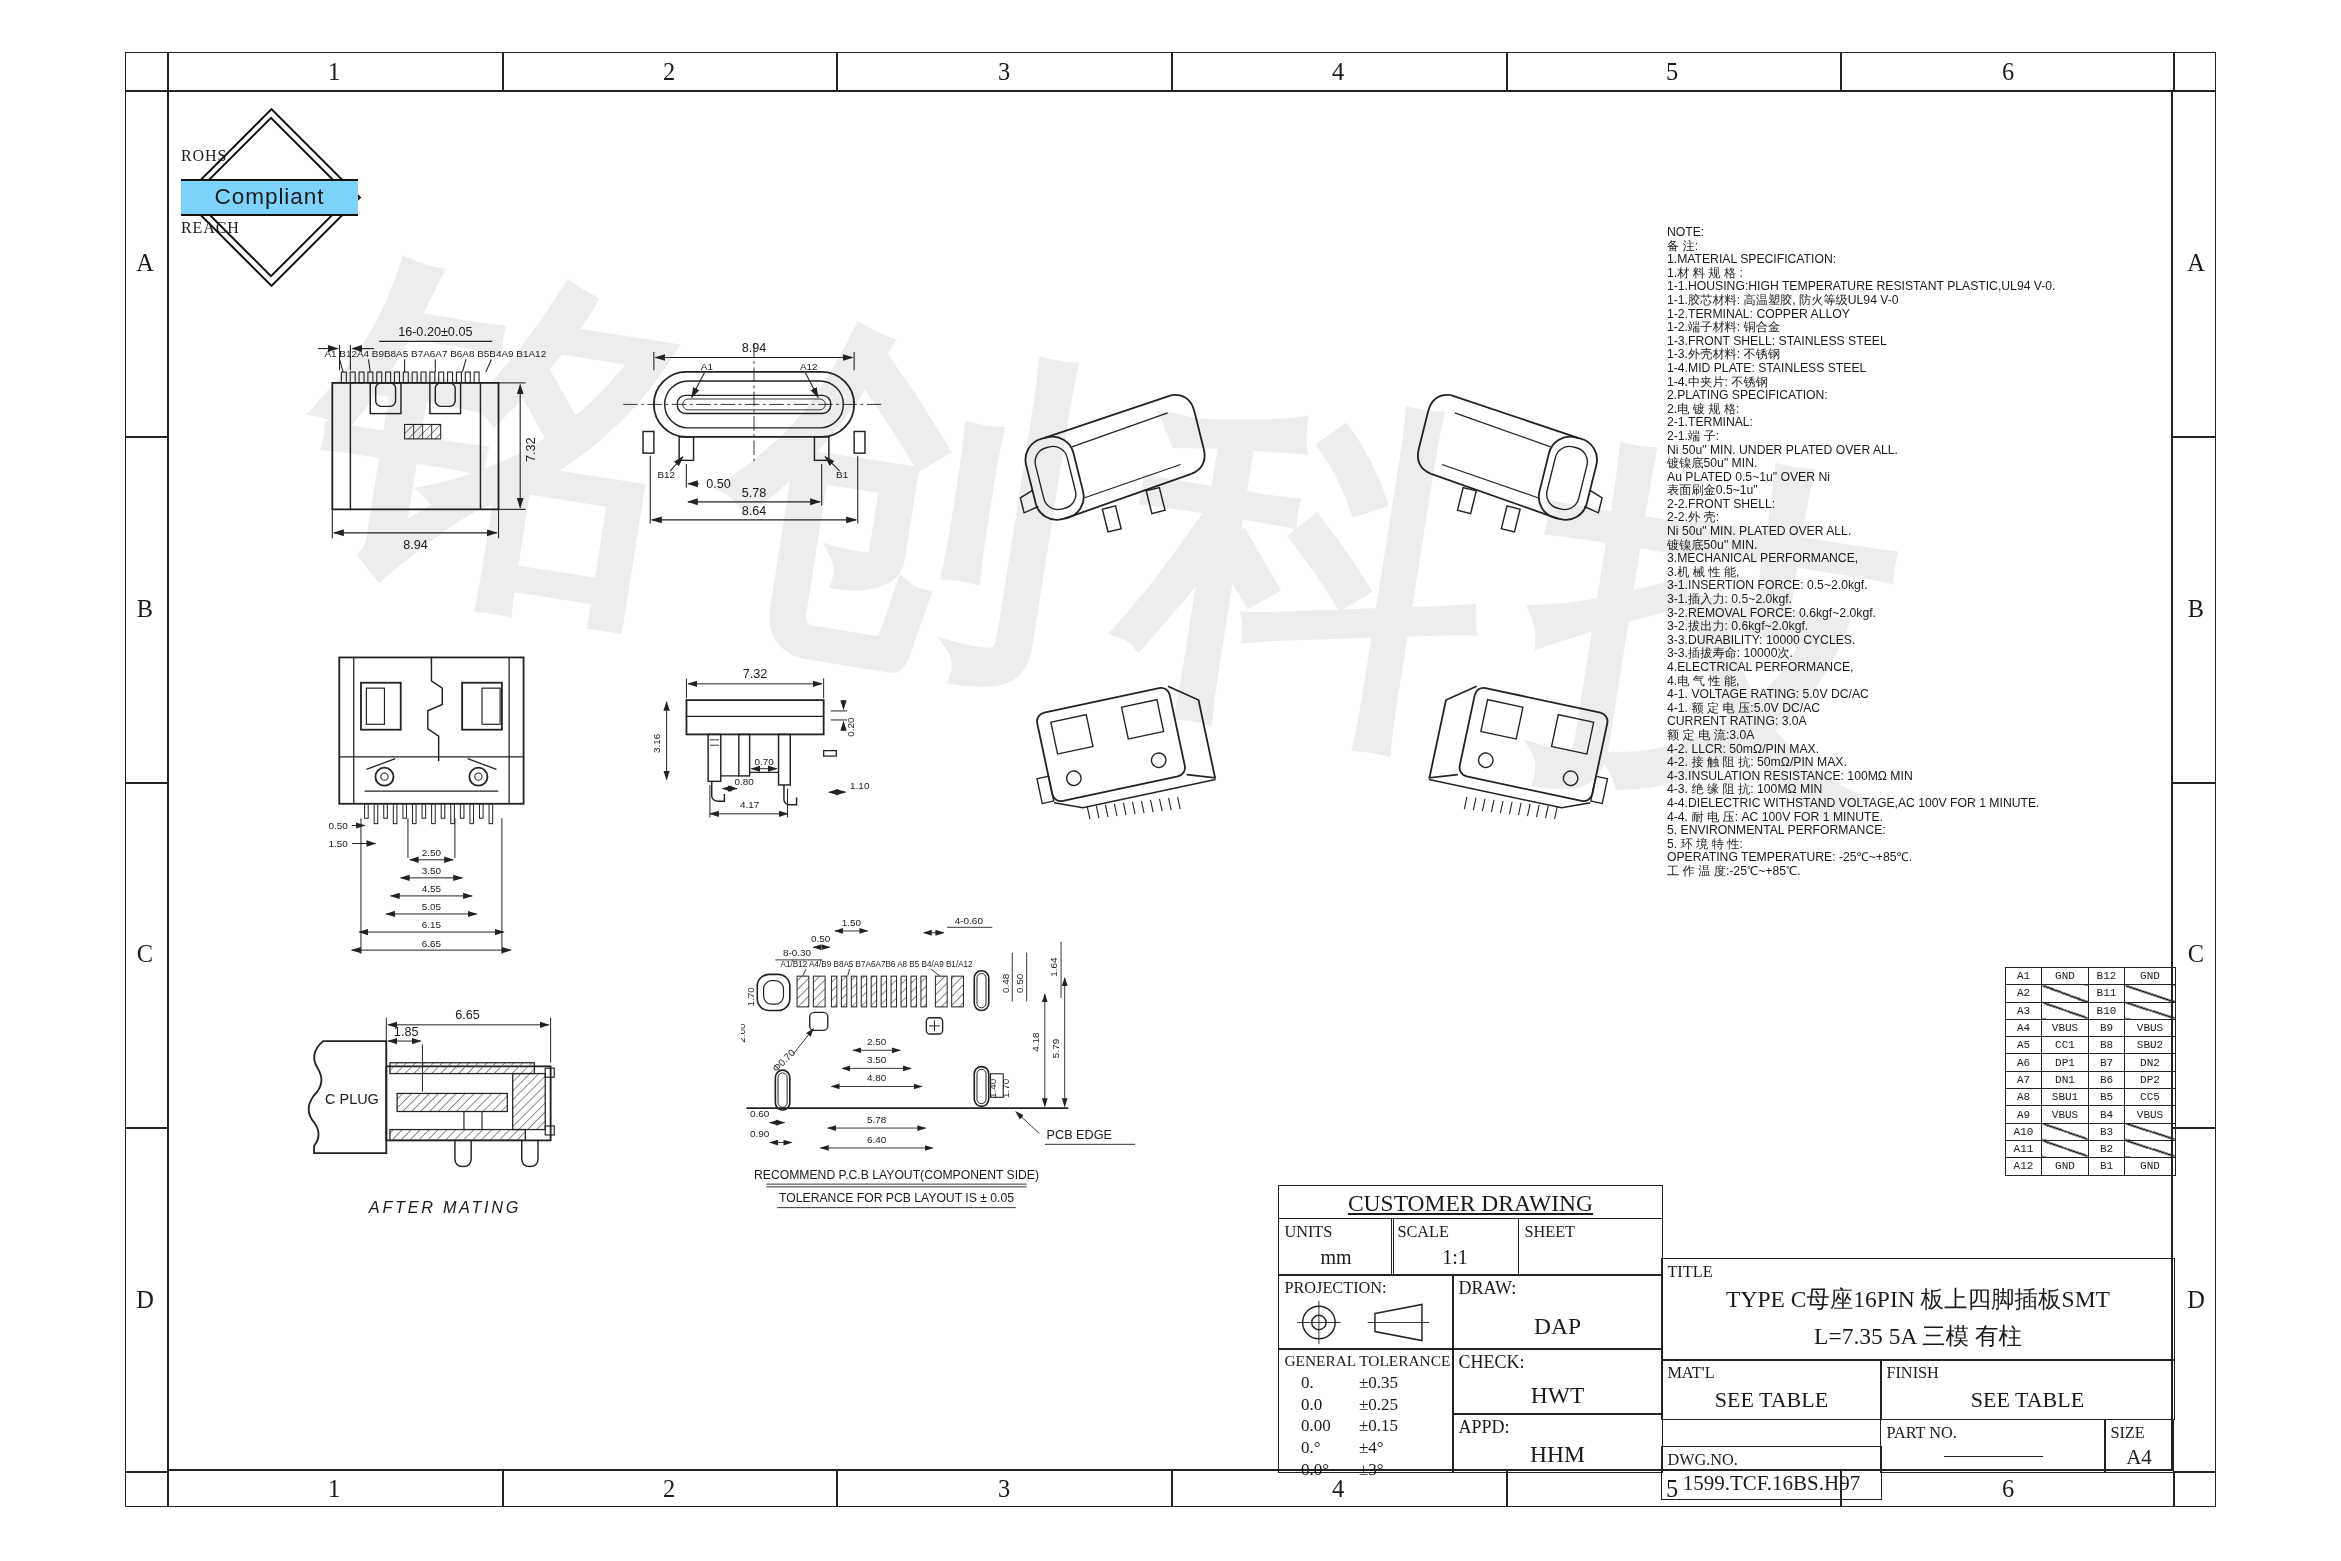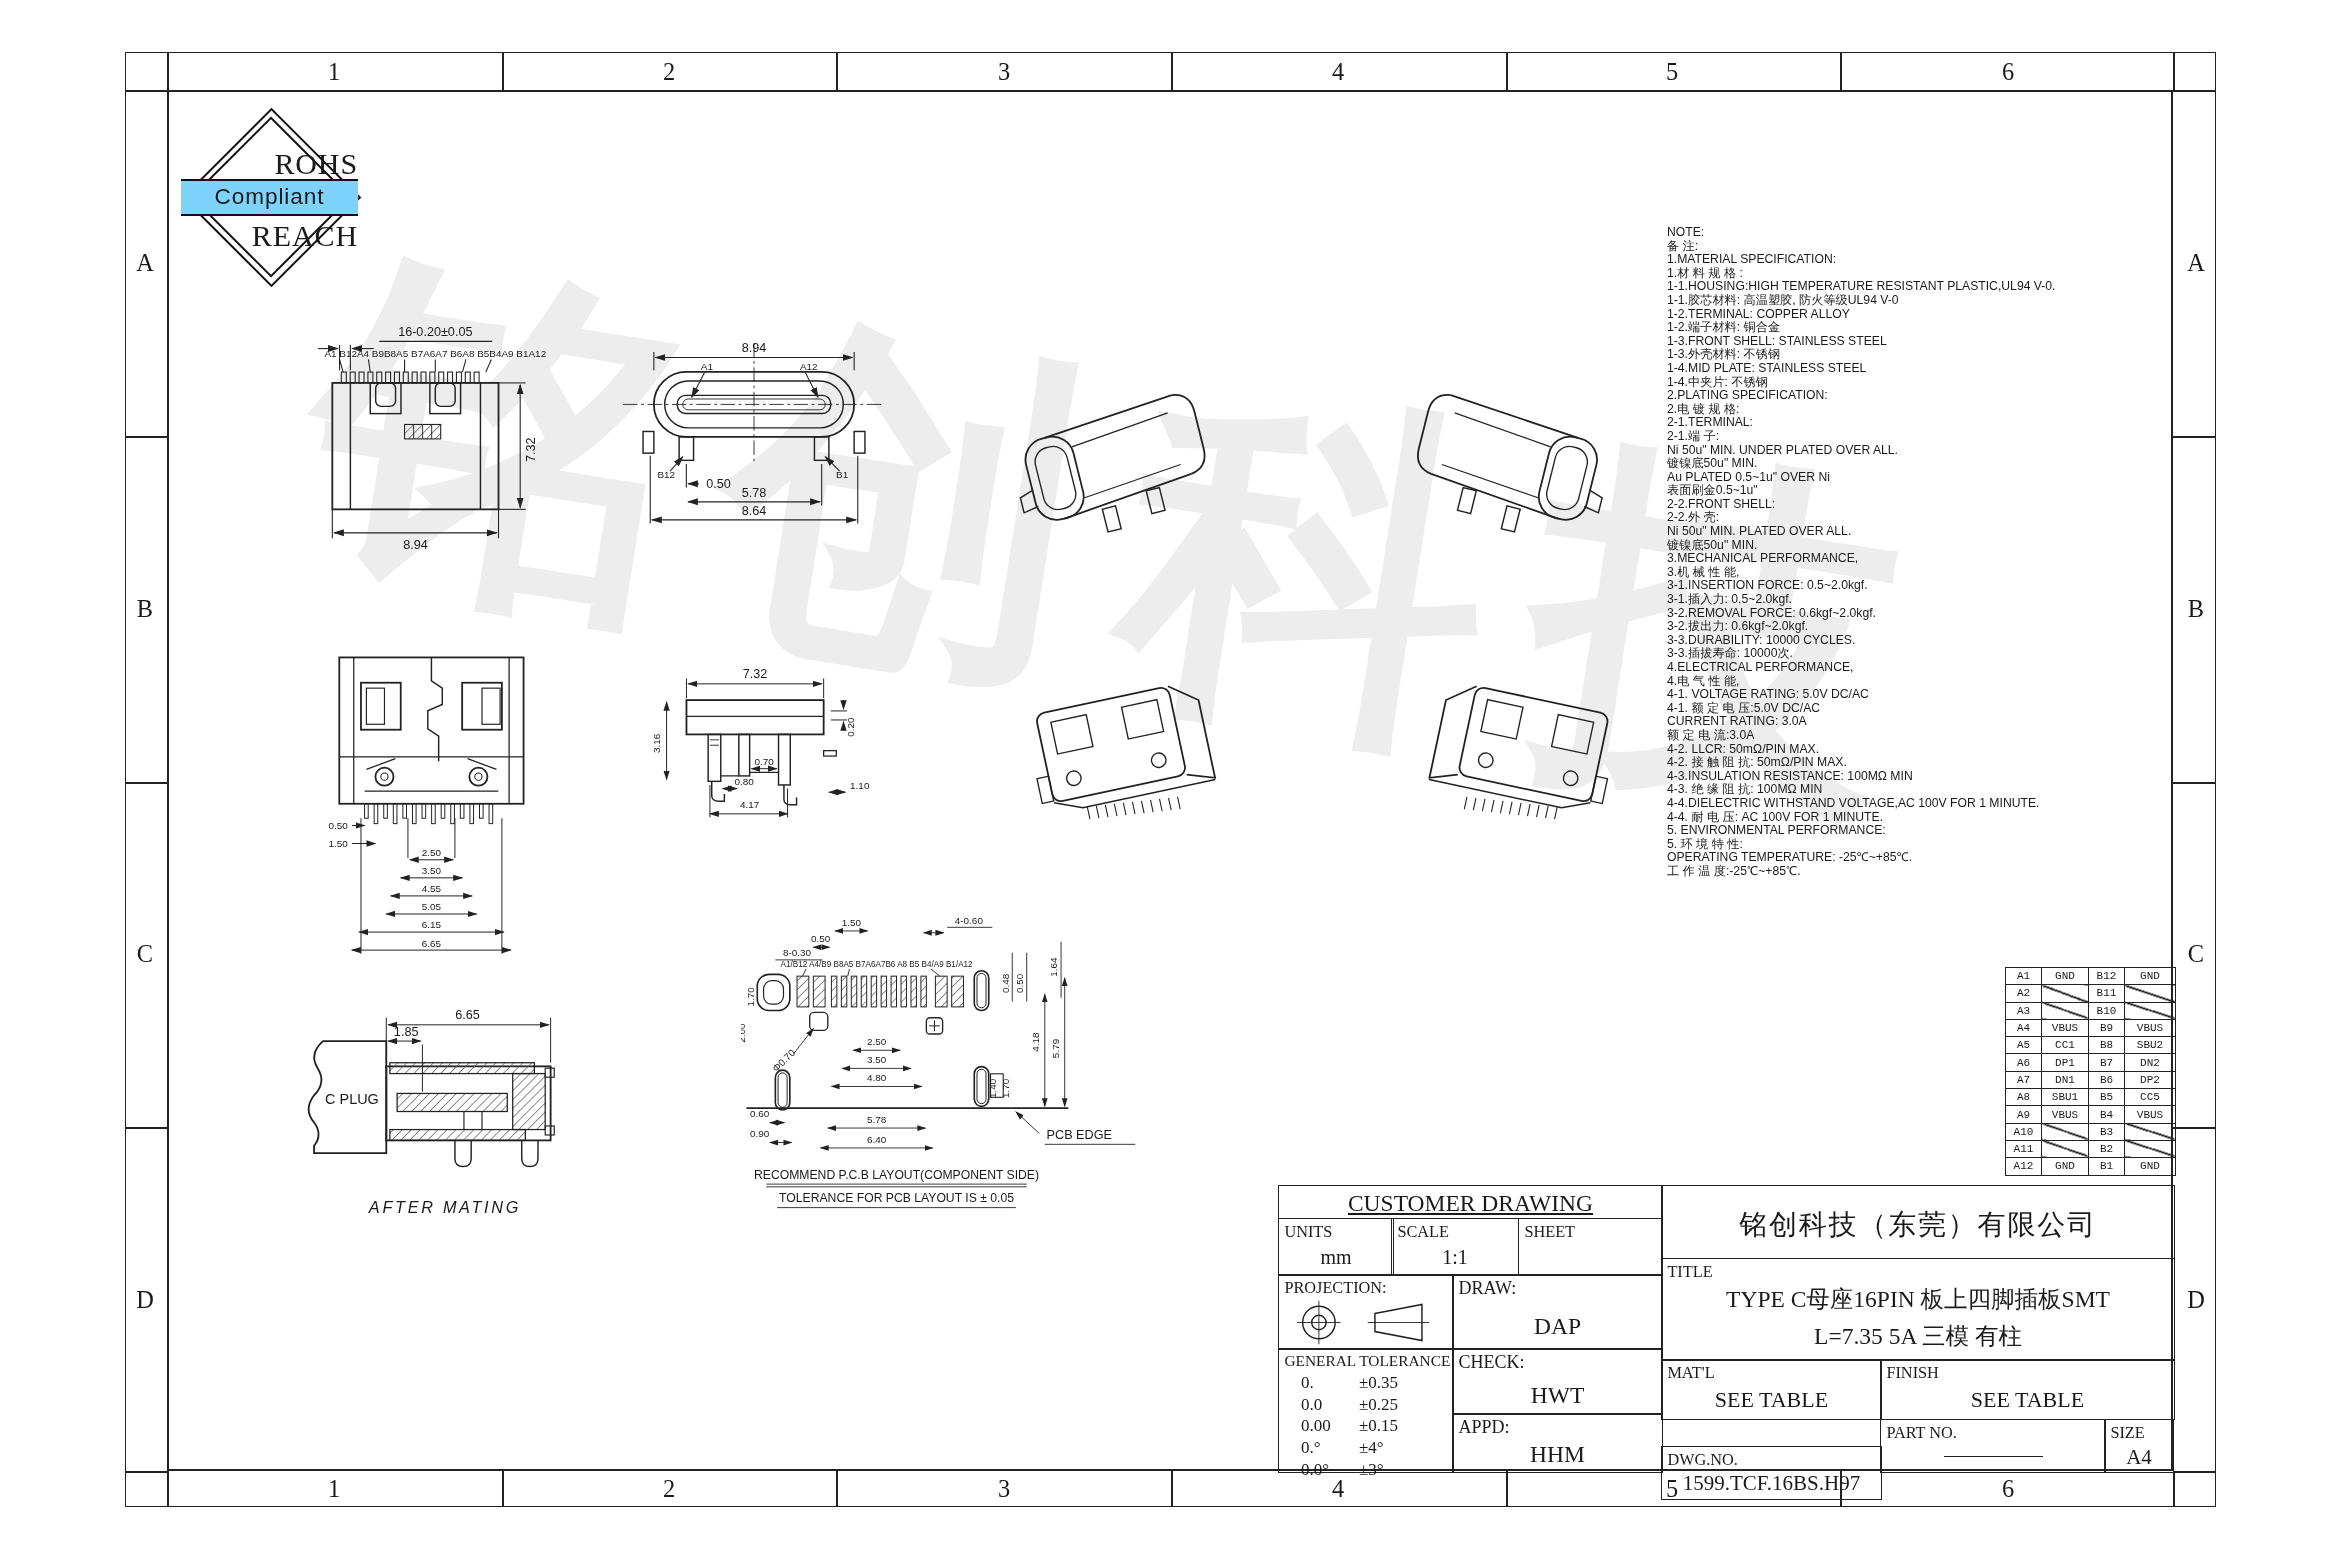--- a/index.html
+++ b/index.html
@@ -16,22 +16,22 @@
              font-family:sans-serif;white-space:nowrap;z-index:0;}
   .z{z-index:2;}
   
   .rohs{position:absolute;left:181px;top:107px;width:177px;height:177px;}
   .rohs .d1,.rohs .d2{position:absolute;border:2.7px solid #111;transform:rotate(45deg);}
   .rohs .d1{left:27px;top:27px;width:123px;height:123px;}
   .rohs .d2{left:33px;top:33px;width:110px;height:110px;}
   .rohs .band{position:absolute;left:0;top:72px;width:177px;height:33px;background:#7dd3fc;
               border-top:2.7px solid #111;border-bottom:2.7px solid #111;text-align:center;
               font-size:22.6px;line-height:31px;letter-spacing:0.9px;}
-  .rohs .t{position:absolute;width:177px;text-align:right;font-family:"Liberation Serif",serif;
-           font-size:30px;letter-spacing:0.9px;}
+  .rohs .t{position:absolute;width:177px;text-align:left;font-family:"Liberation Serif",serif;
+           font-size:16px;letter-spacing:0.9px;}
   
   table.revtbl{position:absolute;left:1171px;top:90px;border-collapse:collapse;table-layout:fixed;}
   table.revtbl td{border:2.7px solid #222;text-align:center;height:46px;
                   font-family:"Liberation Serif",serif;font-size:26px;padding:0;}
   
   .note{position:absolute;left:1667px;top:226px;width:542px;font-size:12.2px;line-height:13.6px;
         white-space:pre-line;font-family:"Liberation Sans",sans-serif;}
   
   table.pintbl{position:absolute;left:2005px;top:967px;border-collapse:collapse;table-layout:fixed;}
   table.pintbl td{border:1.8px solid #222;height:16.3px;text-align:center;font-size:11px;padding:0;
@@ -660,23 +660,20 @@
     </div>
   </div>
   <div class="cell z" style="left:1452px;top:1348px;width:211px;height:67px;">
     <div class="lab" style="font-size:18px">CHECK:</div>
     <div class="val" style="top:33px;font-size:23.5px;">HWT</div>
   </div>
   <div class="cell z" style="left:1452px;top:1413px;width:211px;height:60px;">
     <div class="lab" style="font-size:18px">APPD:</div>
     <div class="val" style="top:27px;font-size:23.5px;">HHM</div>
   </div>
-  <div class="cell z" style="left:1661px;top:1185px;width:514px;height:74px;">
-    <div class="val cjk" style="top:20px;font-size:28px;letter-spacing:1.8px;">铭创科技（东莞）有限公司</div>
-  </div>
   <div class="cell z" style="left:1661px;top:1258px;width:514px;height:103px;">
     <div class="lab">TITLE</div>
     <div class="val cjk" style="top:23.5px;font-size:23.5px;">TYPE C母座16PIN 板上四脚插板SMT</div>
     <div class="val cjk" style="top:61px;font-size:23.5px;">L=7.35 5A 三模 有柱</div>
   </div>
   <div class="cell z" style="left:1661px;top:1359px;width:221px;height:61px;">
     <div class="lab">MAT'L</div>
     <div class="val" style="top:27px;font-size:22px;">SEE TABLE</div>
   </div>
   <div class="cell z" style="left:1880px;top:1359px;width:295px;height:61px;">

